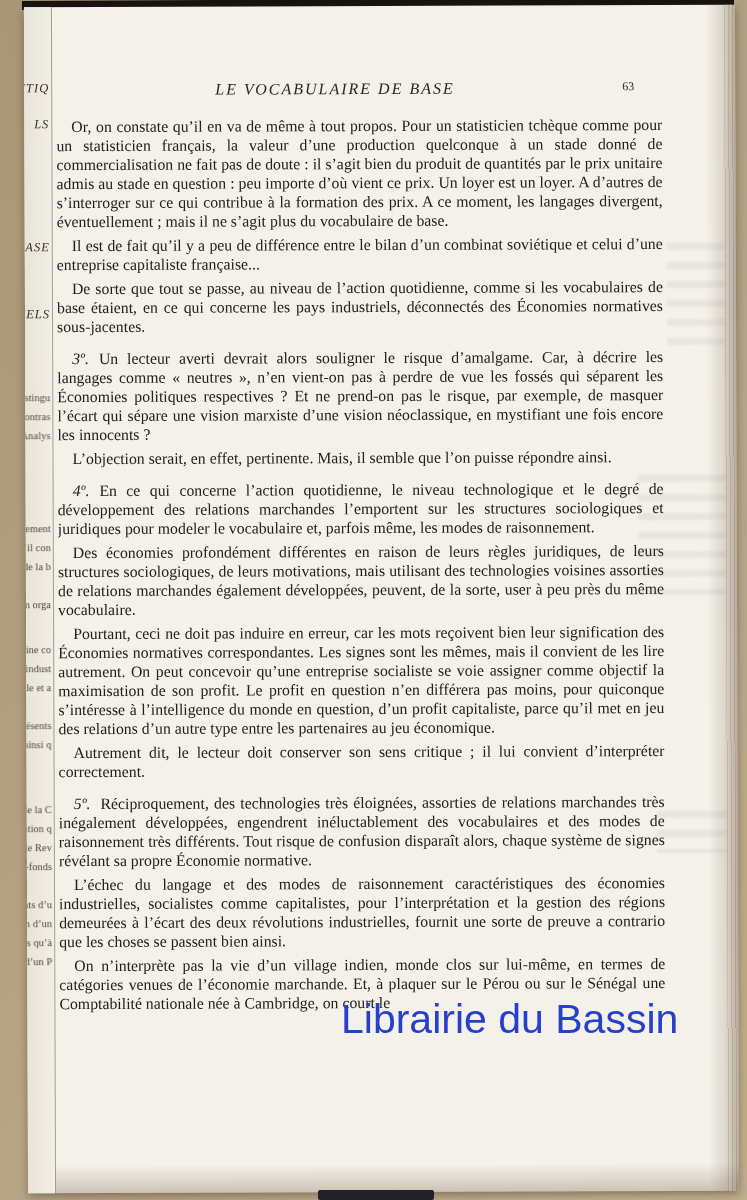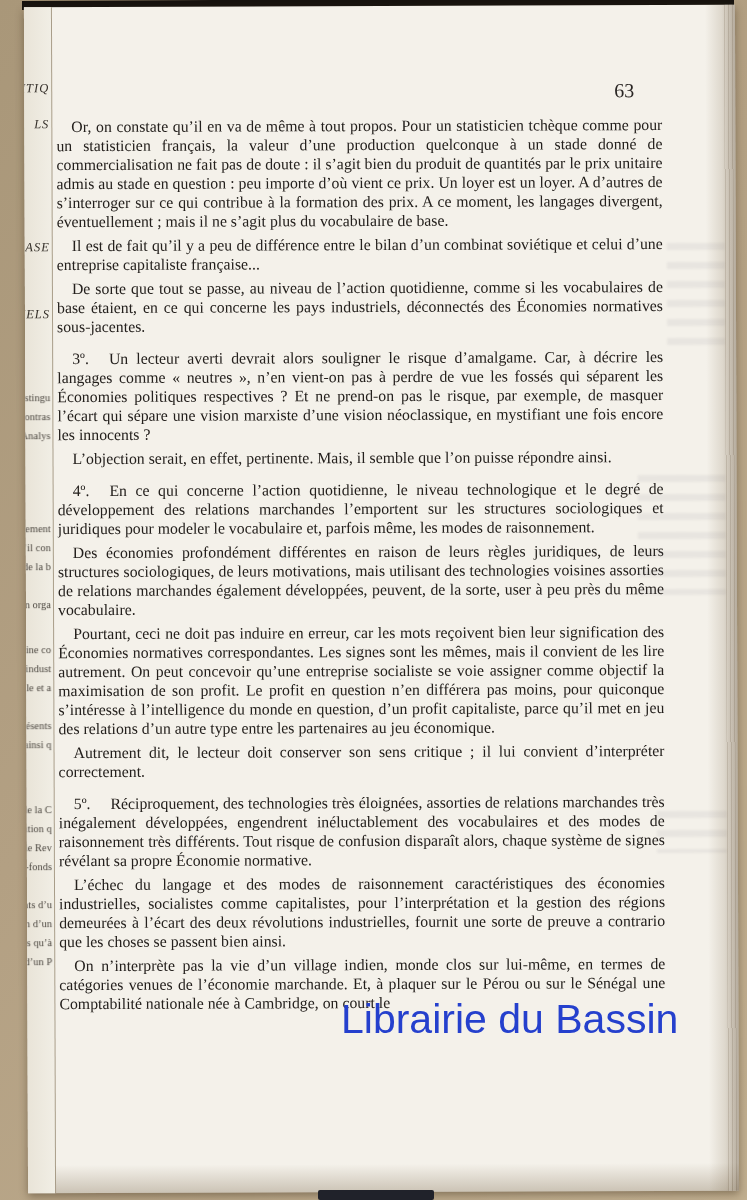--- a/index.html
+++ b/index.html
@@ -9,25 +9,25 @@
   .bottom-notch{position:absolute;left:318px;top:1190px;width:116px;height:10px;background:#20222a;border-radius:2px;}
   .page{position:absolute;left:26px;top:6px;width:711px;height:1186px;background:#f4f1ea;transform:rotate(-0.2deg);transform-origin:center;box-shadow:0 3px 8px rgba(60,45,25,.45);}
   .page::after{content:"";position:absolute;top:0;right:0;width:30px;height:100%;background:linear-gradient(to right,rgba(120,100,70,0),rgba(120,100,70,.18) 55%,rgba(90,70,45,.4));pointer-events:none;}
   .page::before{content:"";position:absolute;left:0;bottom:0;width:100%;height:28px;background:linear-gradient(to bottom,rgba(120,100,70,0),rgba(110,90,60,.3));pointer-events:none;}
   .edge-lines{position:absolute;right:2px;top:0;width:9px;height:100%;background:repeating-linear-gradient(to right,rgba(80,60,35,.3) 0 1px,rgba(245,240,230,.55) 1px 4px);opacity:.55;}
   .sliver{position:absolute;left:0;top:0;width:27px;height:100%;border-right:1px solid #a89d89;overflow:hidden;background:linear-gradient(to right,#e9e4d8,#f1eee5);}
   .frag{position:absolute;right:2px;white-space:nowrap;font-size:10.5px;color:#4c4740;filter:blur(.3px);}
   .frag.big{font-size:12.5px;font-style:italic;letter-spacing:1px;color:#36312b;filter:none;}
   .running-head{position:absolute;left:32px;top:74px;width:606px;height:22px;color:#2a2624;}
   .head-title{position:absolute;left:46%;transform:translateX(-50%);font-style:italic;font-size:16px;letter-spacing:2px;white-space:nowrap;}
-  .head-page{position:absolute;right:28px;font-size:20px;}
+  .head-page{position:absolute;right:28px;font-size:12px;}
   .body-text{position:absolute;left:32px;top:110px;width:606px;height:1040px;overflow:hidden;color:#24201d;font-size:15.8px;line-height:19px;text-align:justify;}
   .body-text p{margin:0 0 5px 0;text-indent:15px;}
   .body-text p.sect{margin-top:13px;}
-  .sect-label{margin-right:20px;}
+  .sect-label{font-style:italic;margin-right:10px;}
   .ghost{position:absolute;opacity:.45;filter:blur(1.2px);background:repeating-linear-gradient(to bottom,rgba(110,110,125,.2) 0 7px,transparent 7px 19px);pointer-events:none;}
   .ghost.g1{left:642px;top:238px;width:58px;height:112px;}
   .ghost.g2{left:612px;top:470px;width:88px;height:120px;}
   .ghost.g3{left:630px;top:806px;width:70px;height:42px;}
   .watermark{position:absolute;left:341px;top:996px;font-family:"Liberation Sans","DejaVu Sans",sans-serif;font-size:41px;color:#2540cd;white-space:nowrap;z-index:5;}
 </style>
 </head>
 <body>
 
 <div class="photo">
@@ -56,20 +56,21 @@
       <span class="frag" style="top:816px">fication q</span>
       <span class="frag" style="top:835px">ge de Rev</span>
       <span class="frag" style="top:854px">bas-fonds</span>
       <span class="frag" style="top:892px">érents d’u</span>
       <span class="frag" style="top:911px">tion d’un</span>
       <span class="frag" style="top:930px">ités qu’à</span>
       <span class="frag" style="top:949px">ble d’un P</span>
     </div>
 
     <div class="running-head">
+      <span class="head-title">LE VOCABULAIRE DE BASE</span>
       <span class="head-page">63</span>
     </div>
 
     <div class="body-text">
       <p>Or, on constate qu’il en va de même à tout propos. Pour un statisticien tchèque comme pour un statisticien français, la valeur d’une production quelconque à un stade donné de commercialisation ne fait pas de doute : il s’agit bien du produit de quantités par le prix unitaire admis au stade en question : peu importe d’où vient ce prix. Un loyer est un loyer. A d’autres de s’interroger sur ce qui contribue à la formation des prix. A ce moment, les langages divergent, éventuellement ; mais il ne s’agit plus du vocabulaire de base.</p>
       <p>Il est de fait qu’il y a peu de différence entre le bilan d’un combinat soviétique et celui d’une entreprise capitaliste française...</p>
       <p>De sorte que tout se passe, au niveau de l’action quotidienne, comme si les vocabulaires de base étaient, en ce qui concerne les pays industriels, déconnectés des Économies normatives sous-jacentes.</p>
       <p class="sect"><span class="sect-label">3º.</span><span>Un lecteur averti devrait alors souligner le risque d’amalgame. Car, à décrire les langages comme « neutres », n’en vient-on pas à perdre de vue les fossés qui séparent les Économies politiques respectives ?  Et ne prend-on pas le risque, par exemple, de masquer l’écart qui sépare une vision marxiste d’une vision néoclassique, en mystifiant une fois encore les innocents ?</span></p>
       <p>L’objection serait, en effet, pertinente. Mais, il semble que l’on puisse répondre ainsi.</p>
       <p class="sect"><span class="sect-label">4º.</span><span>En ce qui concerne l’action quotidienne, le niveau technologique et le degré de développement des relations marchandes l’emportent sur les structures sociologiques et juridiques pour modeler le vocabulaire et, parfois même, les modes de raisonnement.</span></p>

